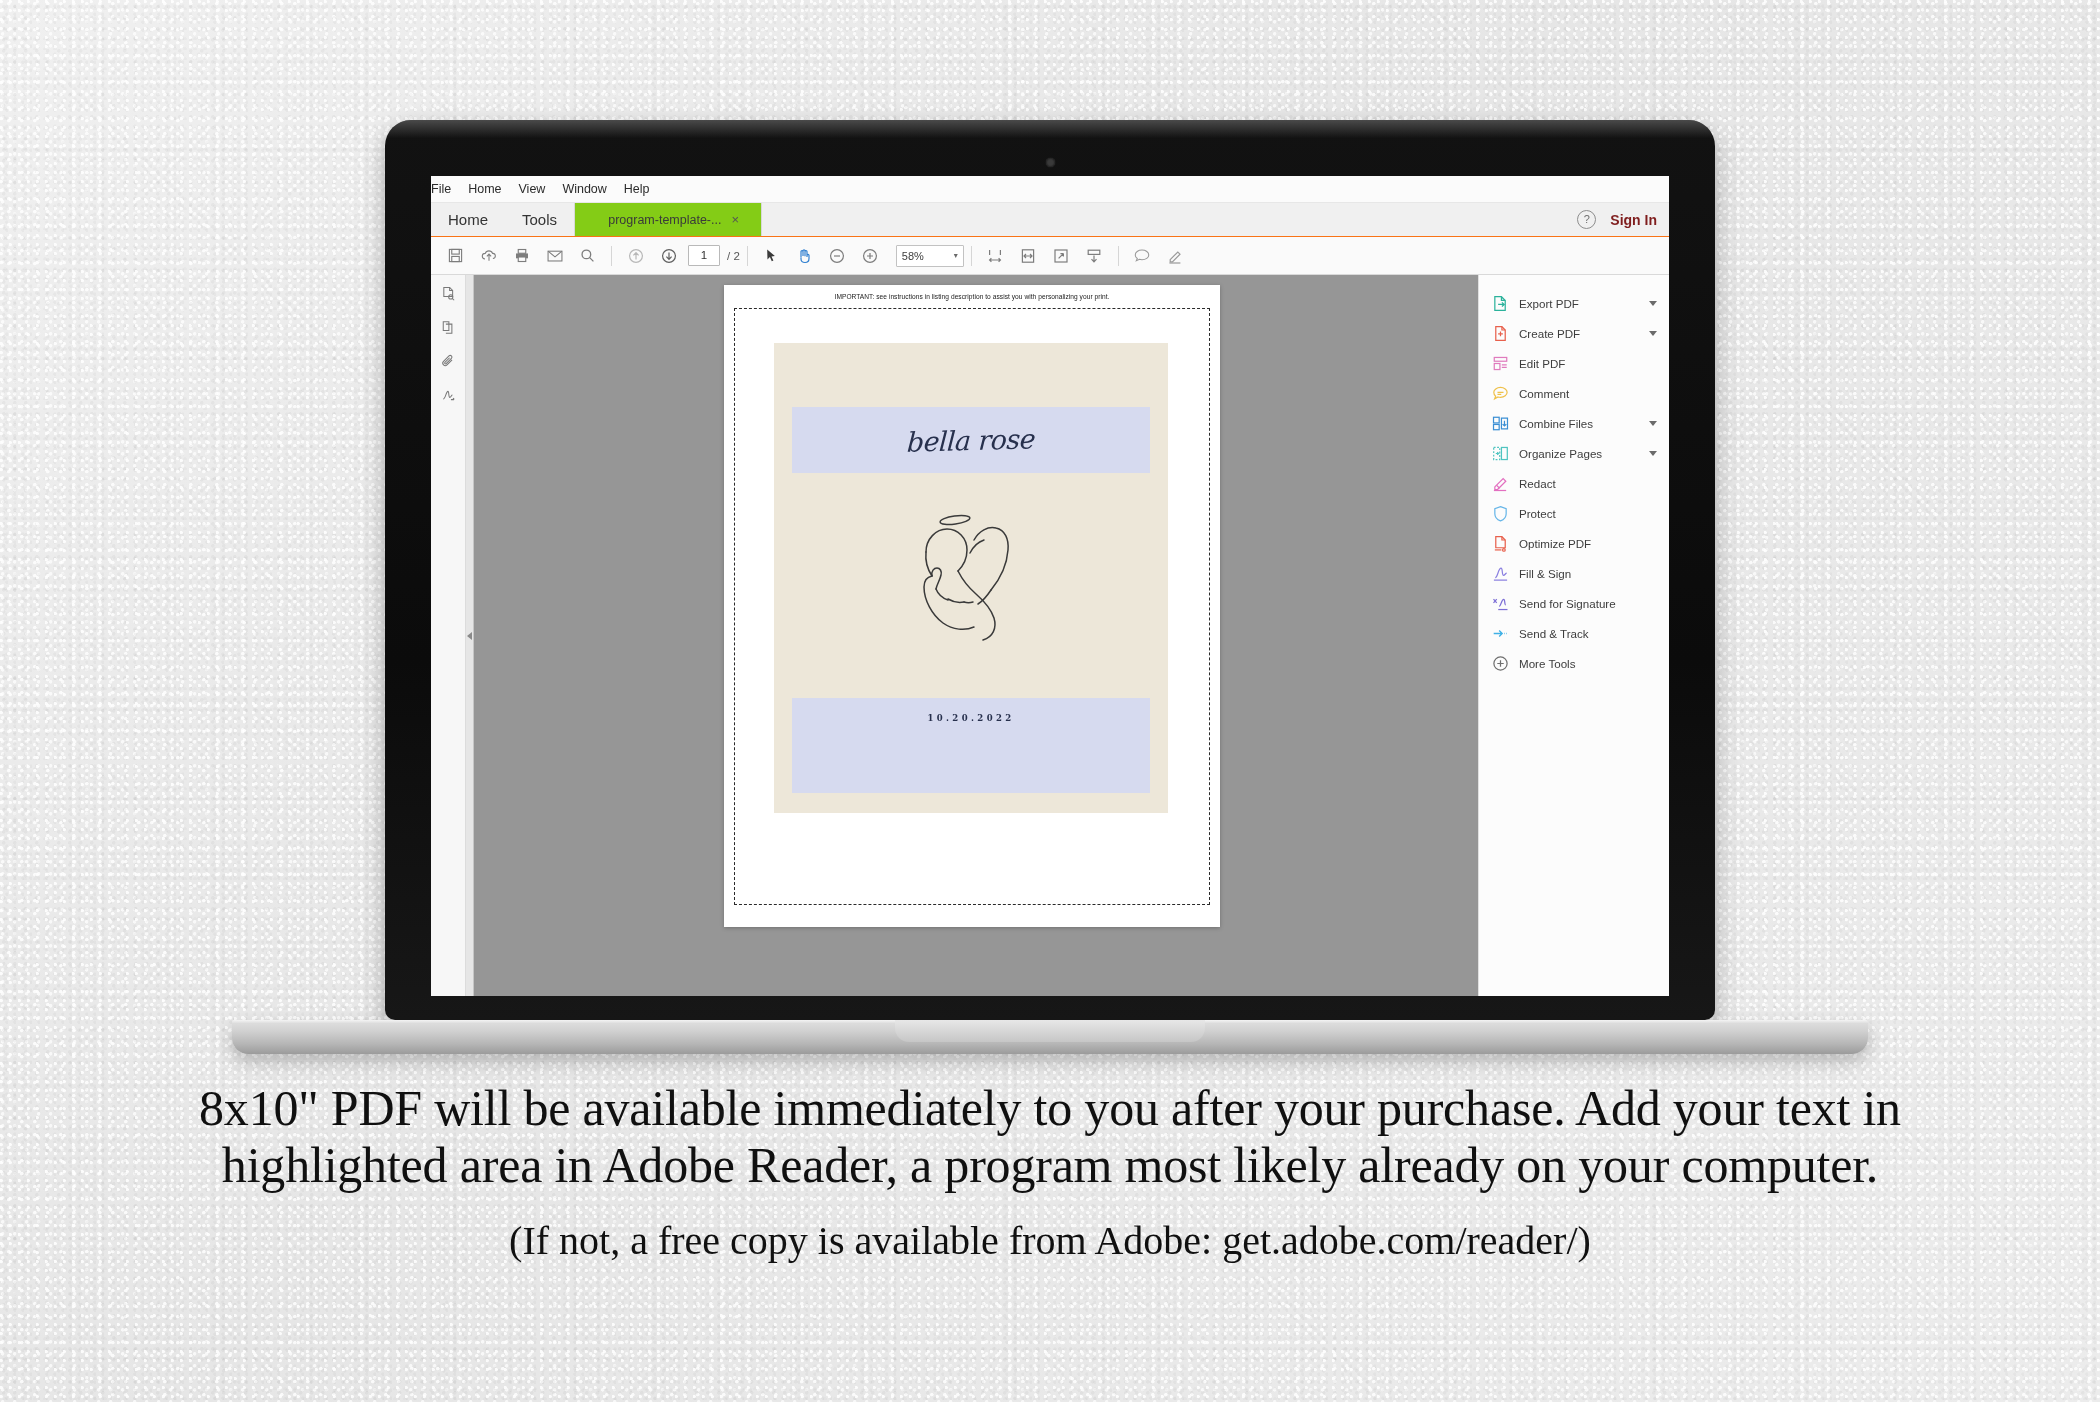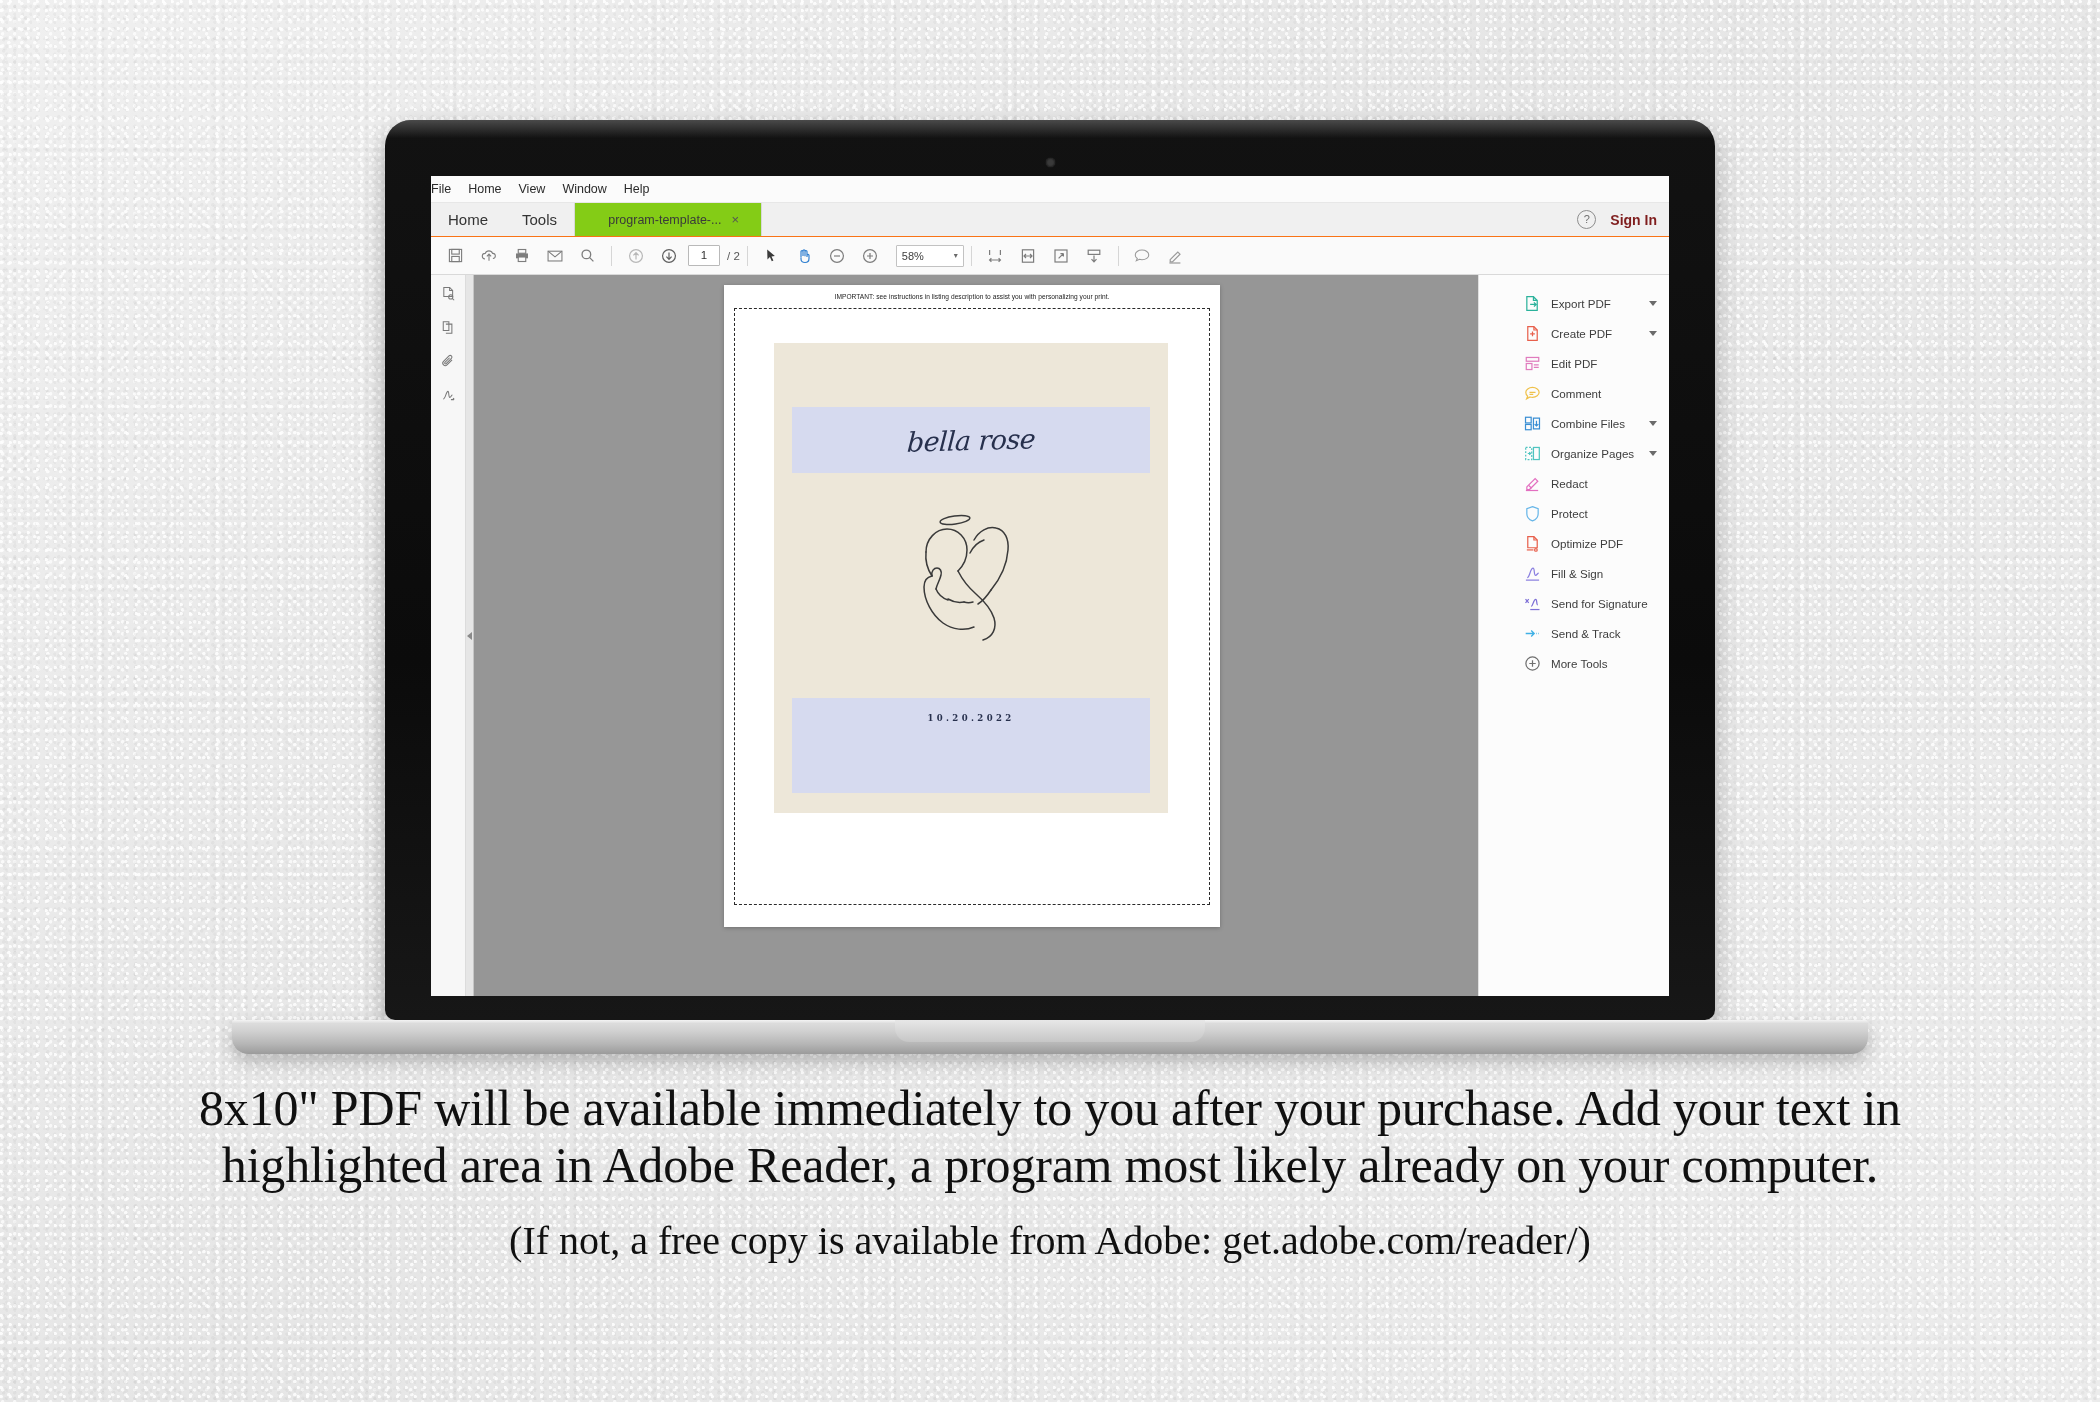--- a/index.html
+++ b/index.html
@@ -184,21 +184,21 @@
     font-family:"DejaVu Serif", serif; font-size:8.5px; font-weight:bold;
     color:#27304d; letter-spacing:3.4px;
   }
 
   #right-panel {
     width:190px; background:#fcfcfc; border-left:1px solid #e0e0e0;
     padding:13px 0 0 0; flex:0 0 auto; overflow:hidden;
   }
   .tool-row {
     height:30px; display:flex; align-items:center; padding:0 10px 0 13px;
-    gap:10px; position:relative;margin-left:32px;
+    gap:10px; position:relative;
   }
   .tool-row .tool-label {
     font-size:11.6px; color:#3d3d3d; flex:1 1 auto; white-space:nowrap;
   }
   .tool-ico { width:17px; height:17px; flex:0 0 auto; }
   .tool-caret {
     width:0;height:0;border-left:4px solid transparent;border-right:4px solid transparent;
     border-top:5px solid #6b6b6b; flex:0 0 auto; margin-right:2px;
   }
 

